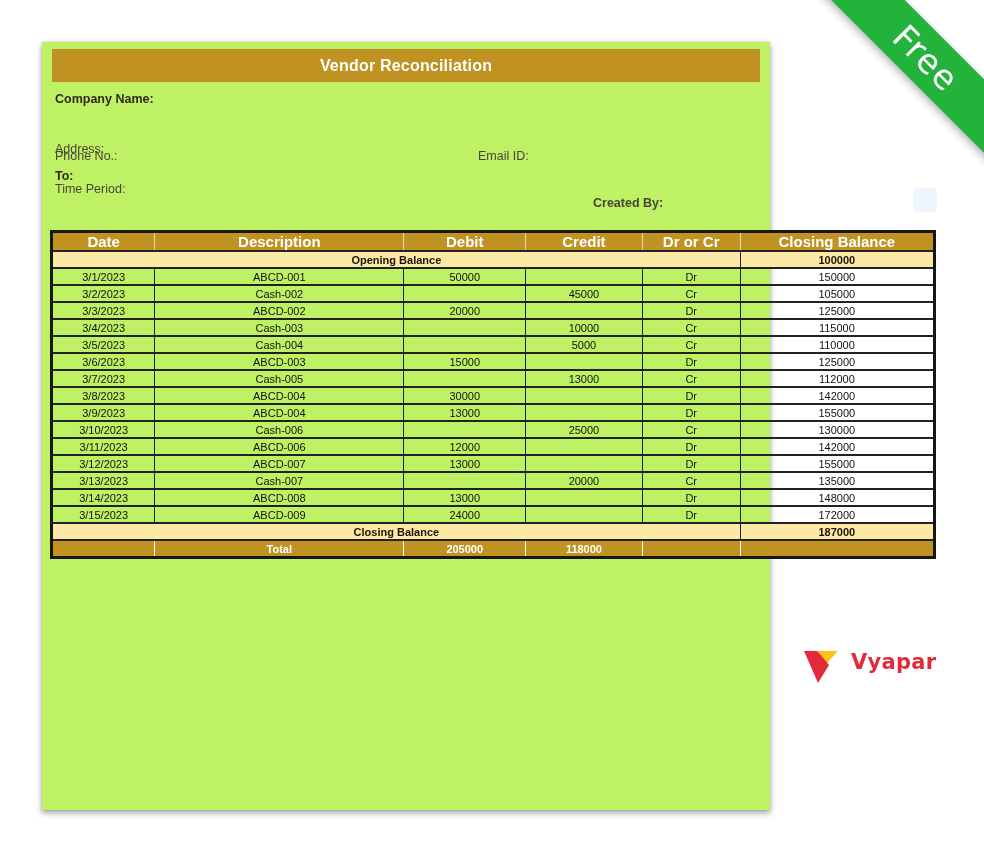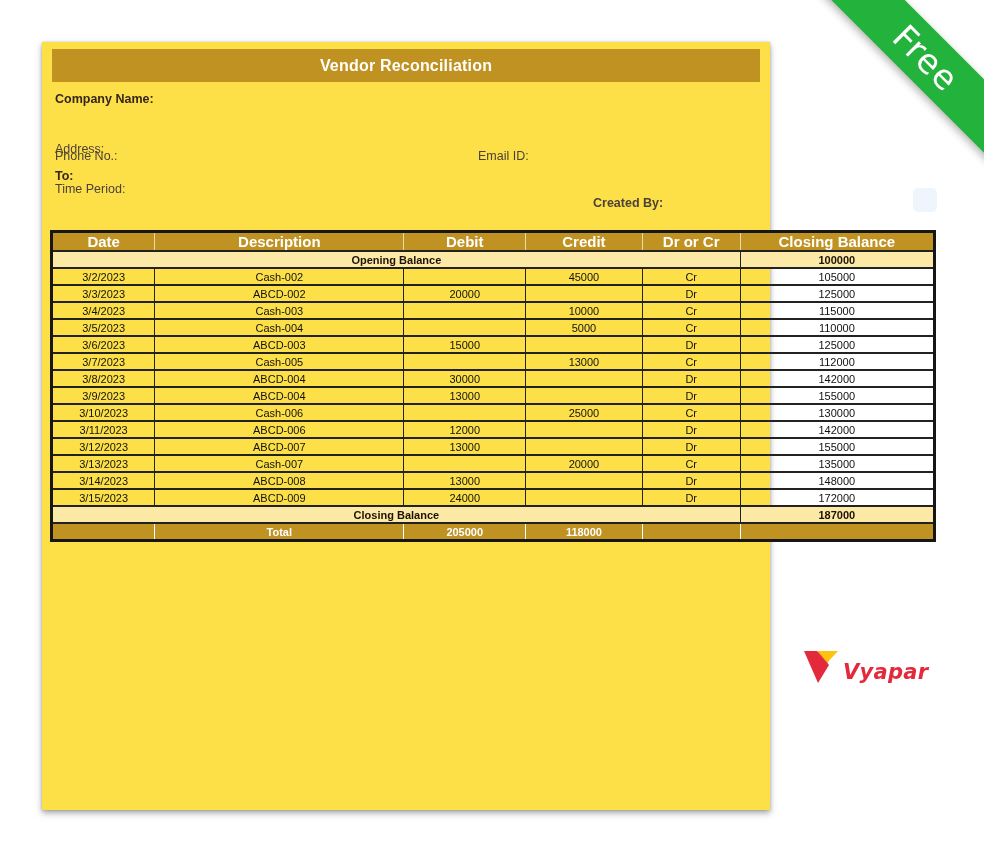--- a/index.html
+++ b/index.html
@@ -1,18 +1,18 @@
 <!DOCTYPE html>
 <html><head>
 <meta charset="utf-8">
 <style>
   html,body{margin:0;padding:0;background:#ffffff;}
   .canvas{position:relative;width:984px;height:860px;overflow:hidden;background:#ffffff;
           font-family:"Liberation Sans", sans-serif;}
-  .card{position:absolute;left:42px;top:42px;width:728px;height:768px;background:#fde047;
+  .card{position:absolute;left:42px;top:42px;width:728px;height:768px;background:#bef264;
         box-shadow:0 3px 6px rgba(90,90,90,.55), 0 0 2px rgba(0,0,0,.18);}
   
   .title-bar{position:absolute;left:10px;top:7px;right:10px;height:33px;background:#bf9222;
              display:flex;align-items:center;justify-content:center;}
   .title-bar span{color:#ffffff;font-weight:bold;font-size:16px;letter-spacing:.2px;}
   
   .lbl{position:absolute;font-size:12.5px;color:#4c4139;}
   .lbl.b{font-weight:bold;color:#35261d;}
   
   .recon{position:absolute;left:8px;top:188px;width:886px;border-collapse:collapse;
@@ -25,21 +25,21 @@
   tr.balance td{background:#fce9a6;font-weight:bold;color:#1d1205;}
   tr.total td{background:#bf9222;color:#ffffff;font-weight:bold;
               border-left-color:#ffffff;border-right-color:#ffffff;}
   
   .ribbon{position:absolute;left:801px;top:32px;width:250px;height:52px;background:#23b23c;
           transform:rotate(45deg);display:flex;align-items:center;justify-content:center;
           box-shadow:0 3px 8px rgba(0,0,0,.30);z-index:10;}
   .ribbon span{color:#ffffff;font-size:34px;font-weight:500;letter-spacing:1px;
                font-family:"DejaVu Sans", sans-serif;}
   
-  .brand{position:absolute;left:761px;top:608px;display:flex;align-items:flex-end;gap:4px;font-style:italic;}
+  .brand{position:absolute;left:761px;top:608px;display:flex;align-items:flex-start;gap:12px;}
   .brand .word{color:#e22a3c;font-weight:bold;font-size:21px;letter-spacing:.3px;
                font-family:"DejaVu Sans", sans-serif;}
   .watermark{position:absolute;left:871px;top:146px;width:24px;height:24px;background:#eef5fc;
              border-radius:5px;}
 </style>
 </head>
 <body>
 
 <div class="canvas">
 
@@ -79,20 +79,28 @@
         </tr>
       </thead>
       <tbody>
         <tr class="balance">
           <td colspan="5">Opening Balance</td>
           <td>100000</td>
         </tr>
       </tbody>
       <tbody id="table-body">
           <tr>
+    <td>3/1/2023</td>
+    <td>ABCD-001</td>
+    <td>50000</td>
+    <td></td>
+    <td>Dr</td>
+    <td>150000</td>
+  </tr>
+          <tr>
     <td>3/2/2023</td>
     <td>Cash-002</td>
     <td></td>
     <td>45000</td>
     <td>Cr</td>
     <td>105000</td>
   </tr>
           <tr>
     <td>3/3/2023</td>
     <td>ABCD-002</td>

